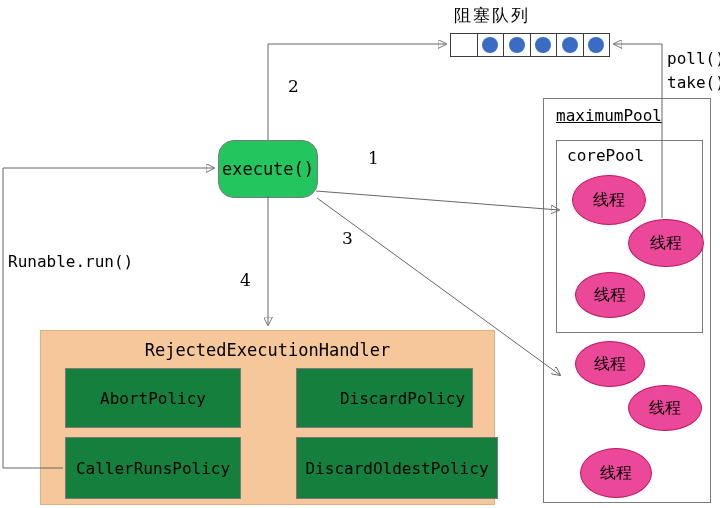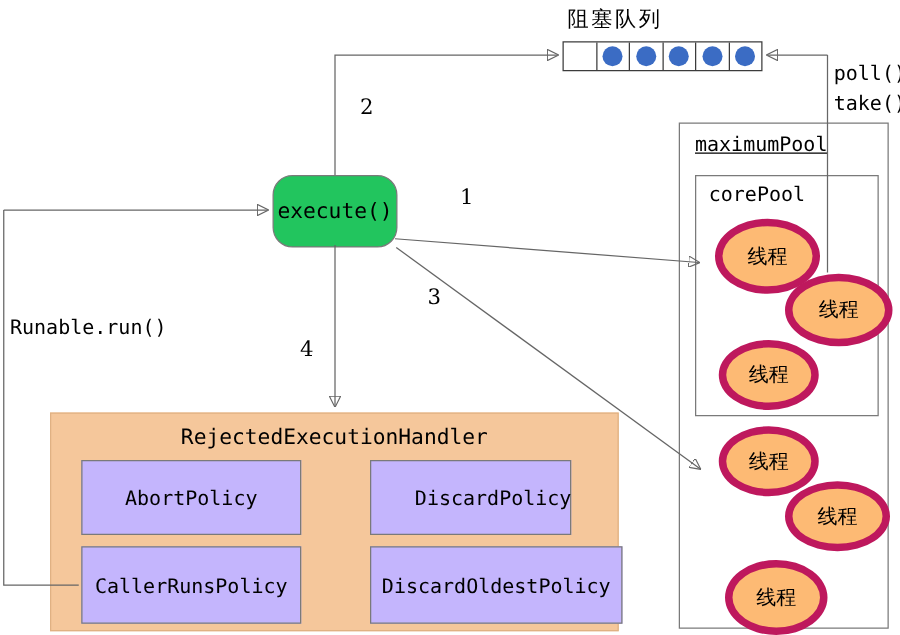--- a/index.html
+++ b/index.html
@@ -29,38 +29,38 @@
            justify-content:center;font-size:17px;}
 
   .runnable{left:8px;top:252px;font-size:16px;}
 
   
   .maxpool{left:543px;top:98px;width:168px;height:405px;border:1px solid #7a7a7a;box-sizing:border-box;}
   .maxpool-label{left:556px;top:106px;font-size:16px;text-decoration:underline;}
   .corepool{left:556px;top:140px;width:147px;height:193px;border:1px solid #7a7a7a;box-sizing:border-box;}
   .corepool-label{left:567px;top:146px;font-size:16px;}
 
-  .thread{border:6px solid #be185d;background:#fdba74;border-radius:50%;
+  .thread{border:1px solid #be185d;background:#ec4899;border-radius:50%;
           display:flex;align-items:center;justify-content:center;font-size:16px;
           font-family:Liberation Sans, sans-serif;}
   .t1{left:572px;top:175px;width:72px;height:48px;}
   .t2{left:628px;top:219px;width:74px;height:46px;}
   .t3{left:575px;top:272px;width:68px;height:44px;}
   .t4{left:575px;top:341px;width:68px;height:44px;}
   .t5{left:628px;top:385px;width:72px;height:44px;}
   .t6{left:580px;top:448px;width:70px;height:48px;}
 
   
   .handler{left:40px;top:330px;width:455px;height:175px;background:#f5c79b;
            border:1px solid #e0b183;box-sizing:border-box;}
   .handler-title{left:40px;top:340px;width:455px;text-align:center;font-size:17px;}
-  .policy{border:1px solid #7a7a7a;background:#c4b5fd;display:flex;align-items:center;
+  .policy{border:1px solid #7a7a7a;background:#15803d;display:flex;align-items:center;
           justify-content:center;font-size:16px;box-sizing:border-box;}
   .p1{left:65px;top:368px;width:176px;height:60px;}
-  .p2{left:296px;top:368px;width:161px;height:60px;padding-left:36px;}
+  .p2{left:296px;top:368px;width:177px;height:60px;padding-left:36px;}
   .p3{left:65px;top:437px;width:176px;height:62px;}
   .p4{left:296px;top:437px;width:202px;height:62px;}
 
   .l1{left:368px;top:148px;}
   .l2{left:288px;top:76px;}
   .l3{left:342px;top:228px;}
   .l4{left:240px;top:270px;}
 
   .wires{position:absolute;left:0;top:0;width:720px;height:508px;pointer-events:none;}
   .wires path, .wires line{stroke:#666;stroke-width:1;fill:none;}

